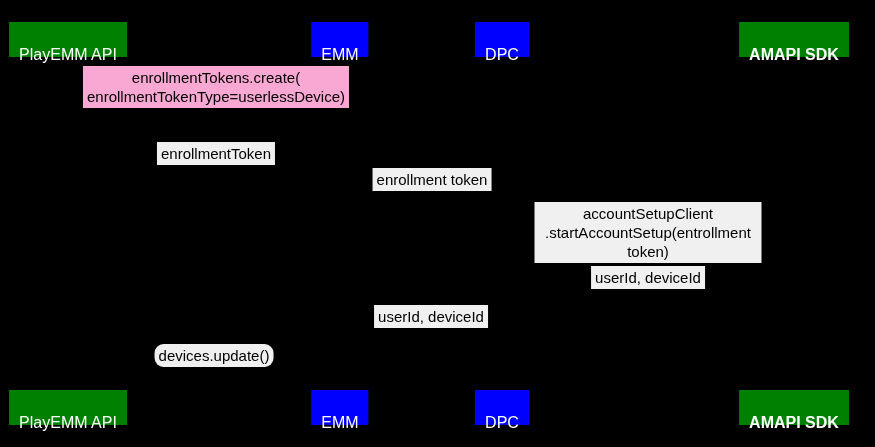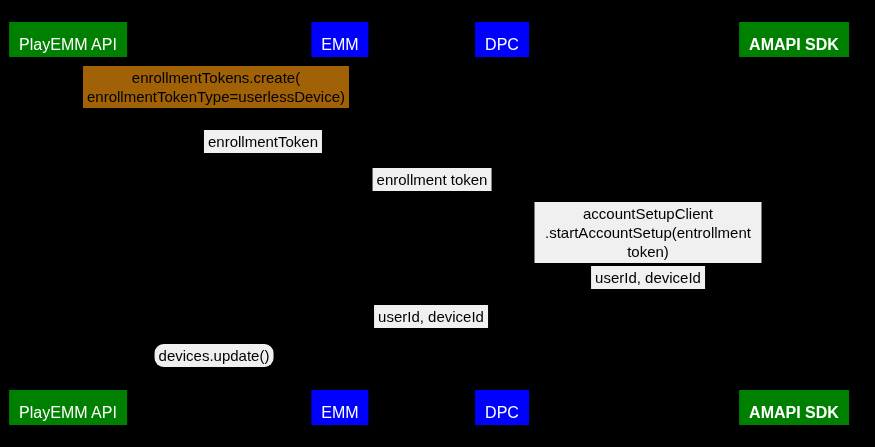--- a/index.html
+++ b/index.html
@@ -27,21 +27,21 @@
   #ll-emm     { left: 361px; }
   #ll-dpc     { left: 502px; }
   #ll-amapi   { left: 794px; }
 
   
   .actor {
     position: absolute;
     transform: translateX(-50%);
     height: 35px;
     line-height: 35px;
-    padding: 5px 10px;
+    padding: 15px 10px;
     font-size: 16px;
     color: #ffffff;
     text-align: center;
     white-space: nowrap;
     box-sizing: border-box;
   }
   .actor.top    { top: 22px; }
   .actor.bottom { top: 390px; }
   #actor-playemm-top,    #actor-playemm-bottom { left: 68px;  min-width: 116px; }
   #actor-emm-top,        #actor-emm-bottom     { left: 340px; min-width: 55px; }
@@ -53,21 +53,21 @@
     position: absolute;
     transform: translateX(-50%);
     font-size: 15px;
     line-height: 19px;
     padding: 2px 4px;
     color: #000000;
     text-align: center;
     white-space: pre-line;
   }
   #msg-1 { left: 216px; top: 66px; }
-  #msg-2 { left: 216px; top: 130px; margin-left: 47px; }
+  #msg-2 { left: 216px; top: 142px; }
   #msg-3 { left: 432px; top: 168px; }
   #msg-4 { left: 648px; top: 202px; }
   #msg-5 { left: 648px; top: 266px; }
   #msg-6 { left: 431px; top: 305px; }
   #msg-7 { left: 214px; top: 344px; border-radius: 9px; }
 </style>
 </head>
 <body>
 
 <div class="diagram">
@@ -75,21 +75,21 @@
   <div class="lifeline" id="ll-playemm"></div>
   <div class="lifeline" id="ll-emm"></div>
   <div class="lifeline" id="ll-dpc"></div>
   <div class="lifeline" id="ll-amapi"></div>
 
   <div class="actor top" id="actor-playemm-top" style="background-color: rgb(0, 128, 0);">PlayEMM API</div>
   <div class="actor top" id="actor-emm-top" style="background-color: rgb(0, 0, 255);">EMM</div>
   <div class="actor top" id="actor-dpc-top" style="background-color: rgb(0, 0, 255);">DPC</div>
   <div class="actor top" id="actor-amapi-top" style="background-color: rgb(0, 128, 0);">AMAPI SDK</div>
 
-  <div class="msg" id="msg-1" style="background-color: #a16207;">enrollmentTokens.create(
+  <div class="msg" id="msg-1" style="background-color: #f9a8d4;">enrollmentTokens.create(
 enrollmentTokenType=userlessDevice)</div>
   <div class="msg" id="msg-2" style="background-color: rgb(240, 240, 240);">enrollmentToken</div>
   <div class="msg" id="msg-4" style="background-color: rgb(240, 240, 240);">accountSetupClient
 .startAccountSetup(entrollment token)</div>
   <div class="msg" id="msg-3" style="background-color: rgb(240, 240, 240);">enrollment token</div>
   <div class="msg" id="msg-5" style="background-color: rgb(240, 240, 240);">userId, deviceId</div>
   <div class="msg" id="msg-6" style="background-color: rgb(240, 240, 240);">userId, deviceId</div>
   <div class="msg" id="msg-7" style="background-color: rgb(240, 240, 240);">devices.update()</div>
 
   <div class="actor bottom" id="actor-playemm-bottom" style="background-color: rgb(0, 128, 0);">PlayEMM API</div>

